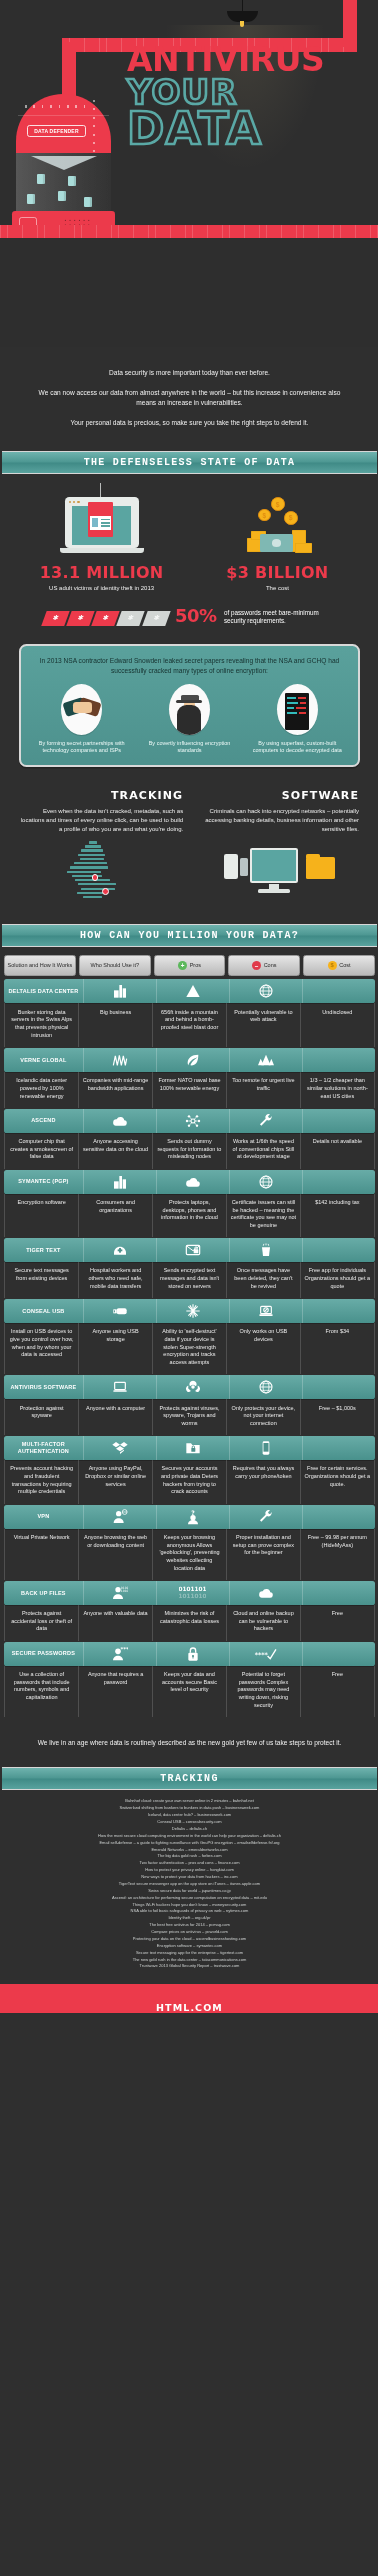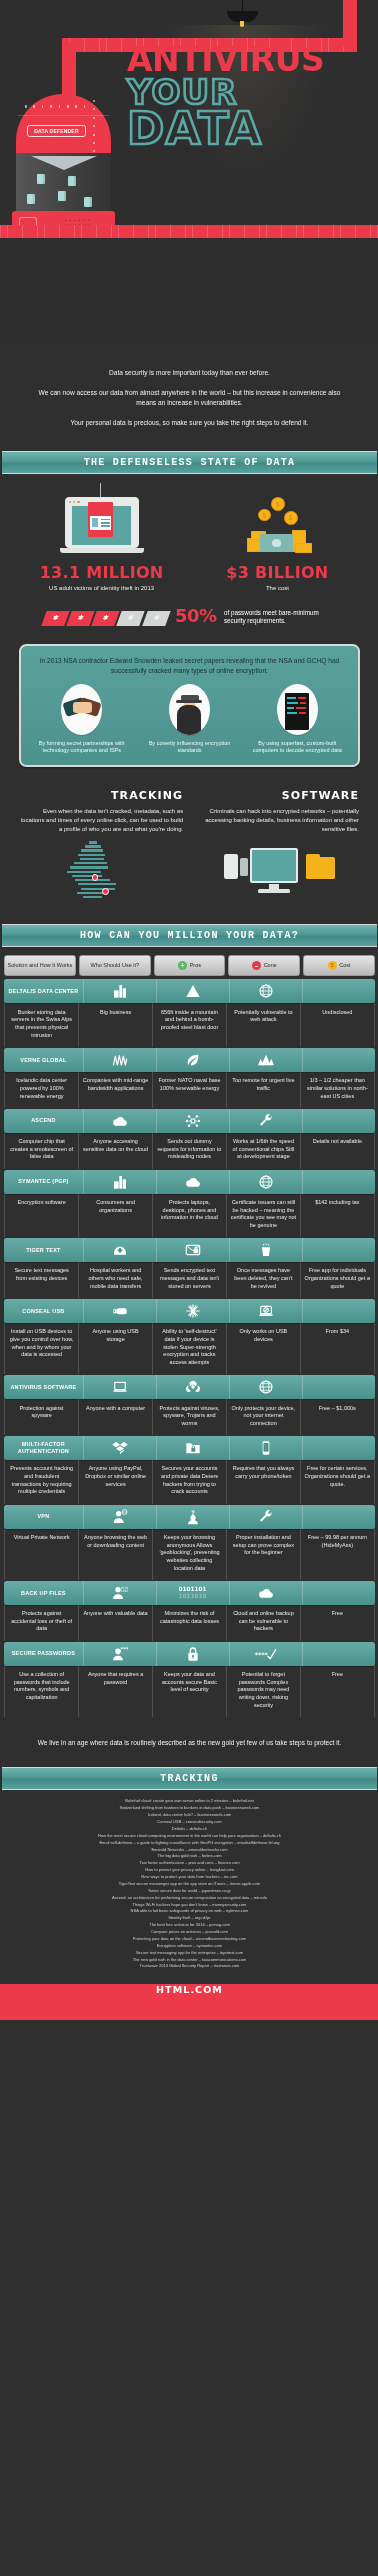--- a/index.html
+++ b/index.html
@@ -253,21 +253,21 @@
   .ic svg { width:100%; height:100%; fill:#ffffff; }
 
   .closing { text-align:center; padding:7.4px 28px 13.7px; font-size:6.6px; line-height:1.55; color:#f2f2f2; }
 
   
   .src-wrap { padding:0 2.1px; }
   .sources { padding:8.4px 16px 13.7px; text-align:center; }
   .sources .line { font-size:4px; line-height:1.72; color:#cfd3d2; }
 
   .footer {
-    background:#ec3a4b; height:36px; display:flex; align-items:flex-start; justify-content:center;
+    background:#ec3a4b; height:29px; display:flex; align-items:flex-end; justify-content:center;
   }
   .footer span {
     font-family:"DejaVu Sans", sans-serif; font-weight:bold;
     color:#fff; font-size:9.5px; letter-spacing:1.1px;
   }
 </style>
 </head>
 <body>
 
 <div class="page">

